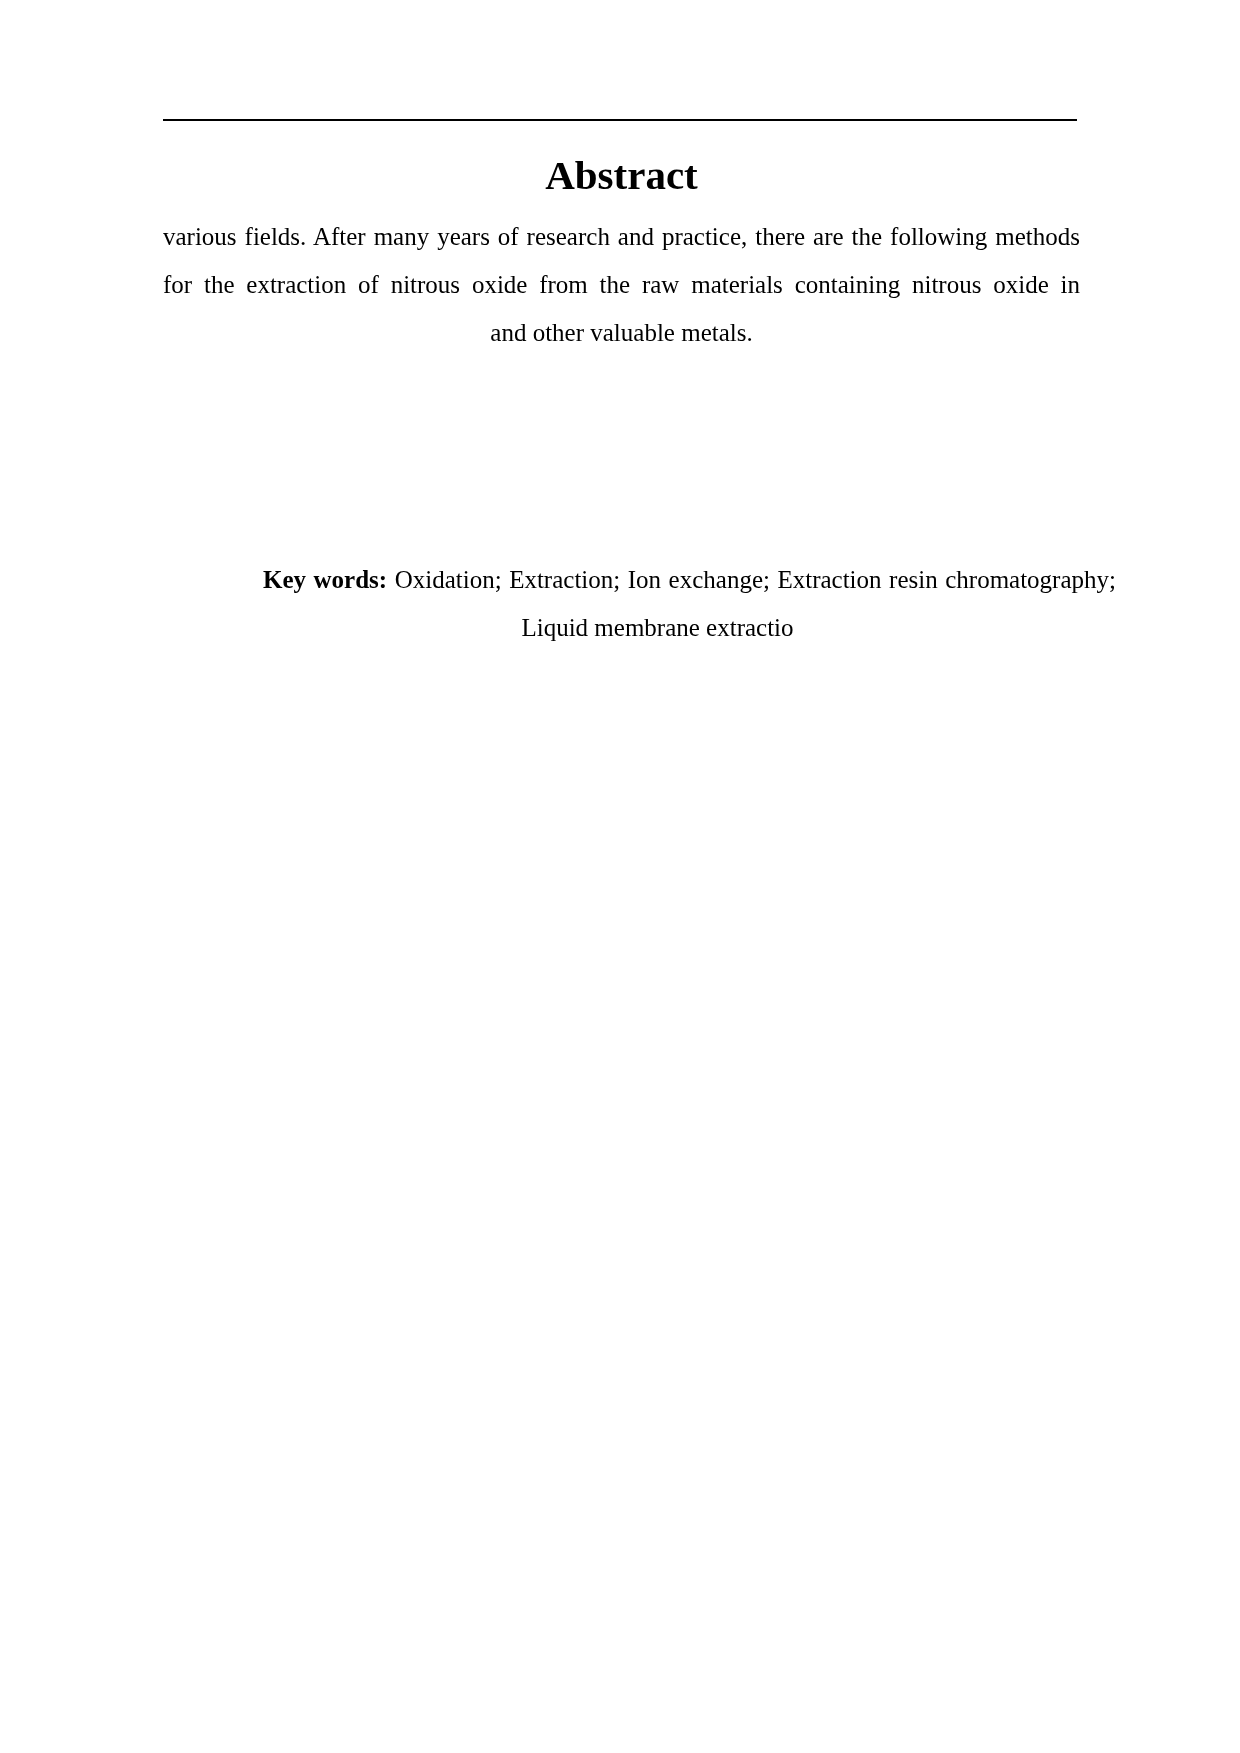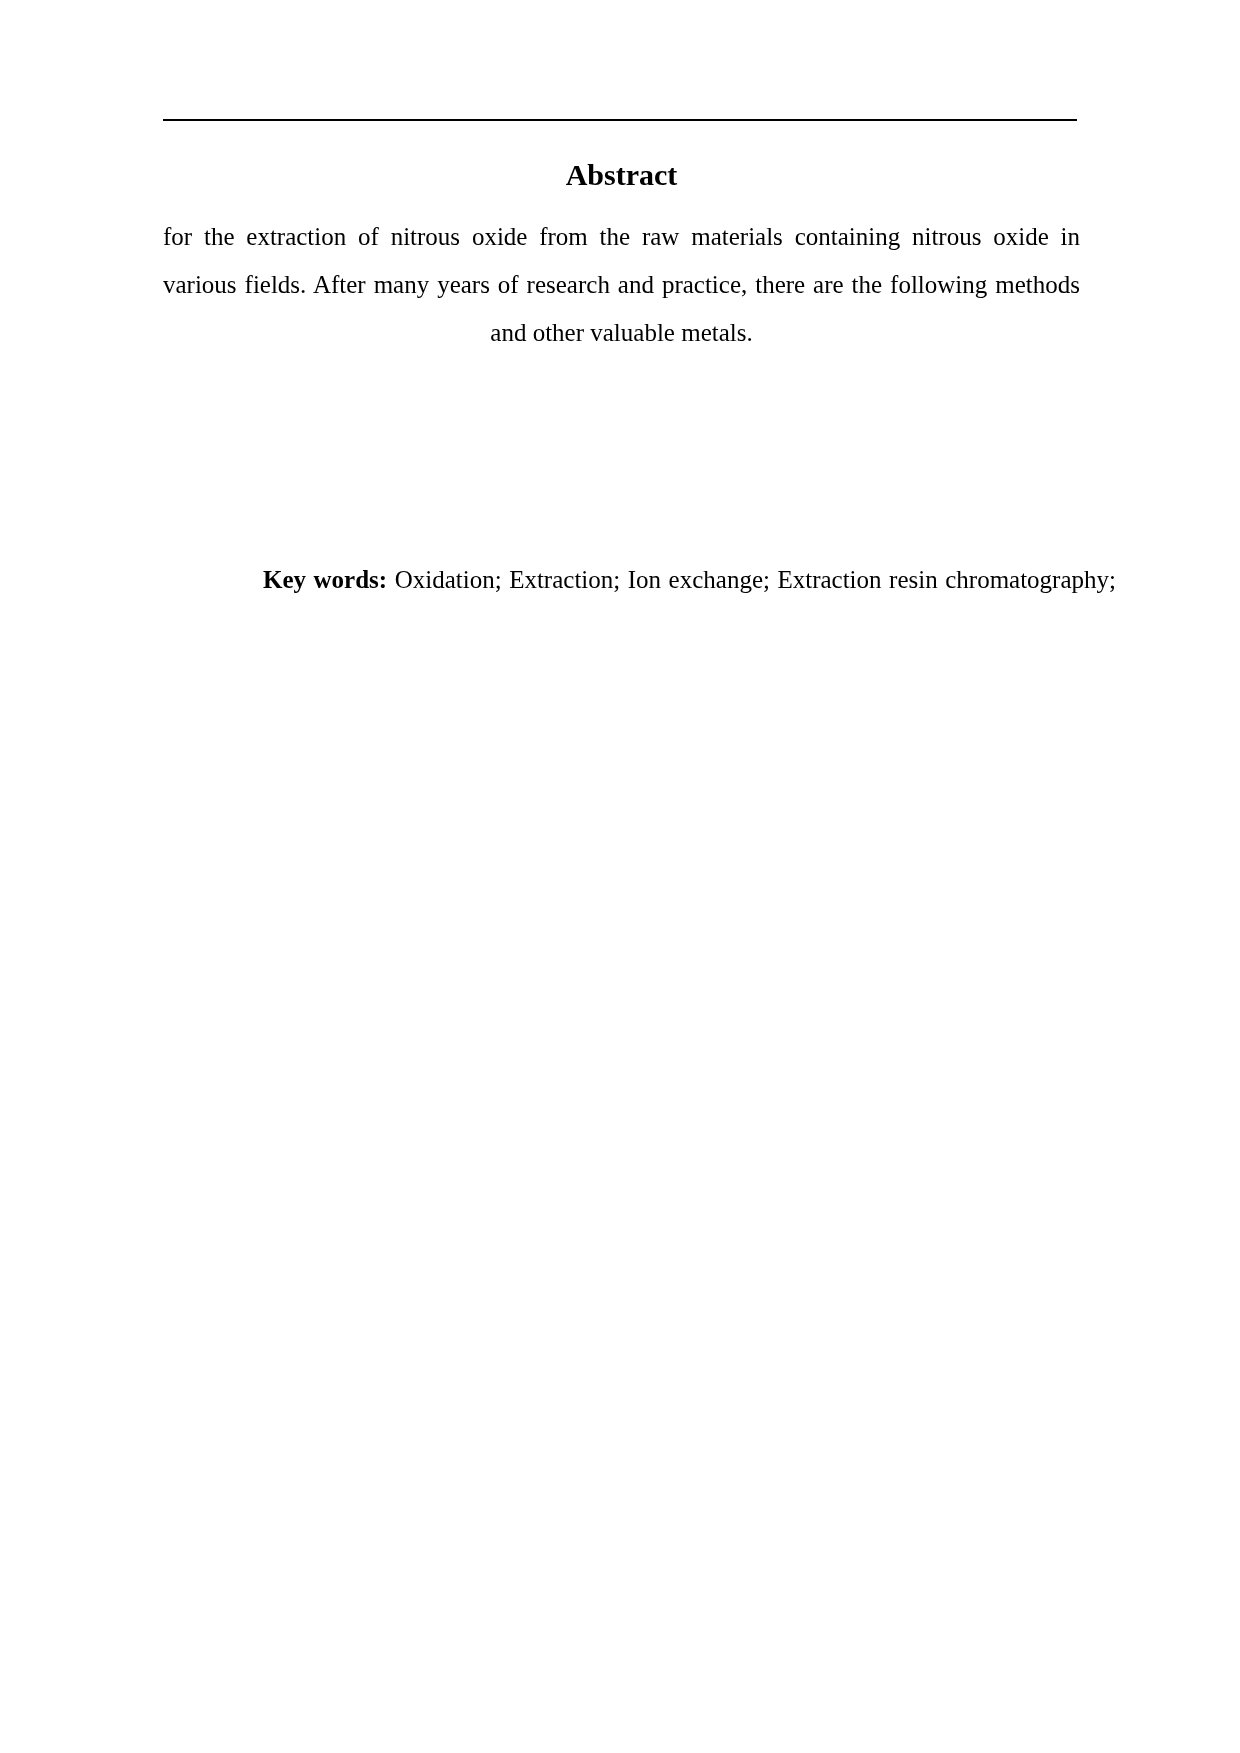--- a/index.html
+++ b/index.html
@@ -23,21 +23,21 @@
     background: #000000;
   }
   .heading {
     position: absolute;
     left: 163px;
     top: 151px;
     width: 917px;
     height: 48px;
     line-height: 48px;
     text-align: center;
-    font-size: 30px;
+    font-size: 41px;
     font-weight: bold;
     white-space: nowrap;
   }
   .para {
     position: absolute;
     left: 163px;
     width: 917px;
     font-size: 25px;
   }
   .para-abstract { top: 213px; }
@@ -59,22 +59,23 @@
 </head>
 <body>
 
 <div class="page">
 
   <div class="rule"></div>
 
   <h1 class="heading">Abstract</h1>
 
   <div class="para para-abstract">
+    <div class="line jl">various fields. After many years of research and practice, there are the following methods</div>
     <div class="line jl">for the extraction of nitrous oxide from the raw materials containing nitrous oxide in</div>
-    <div class="line jl">various fields. After many years of research and practice, there are the following methods</div>
     <div class="line">and other valuable metals.</div>
   </div>
 
   <div class="para para-keywords">
     <div class="line jl indent-kw"><span class="bold">Key words:</span><span> Oxidation; Extraction; Ion exchange; Extraction resin chromatography;</span></div>
+    <div class="line">Liquid membrane extractio</div>
   </div>
 
 </div>
 
 </body></html>

